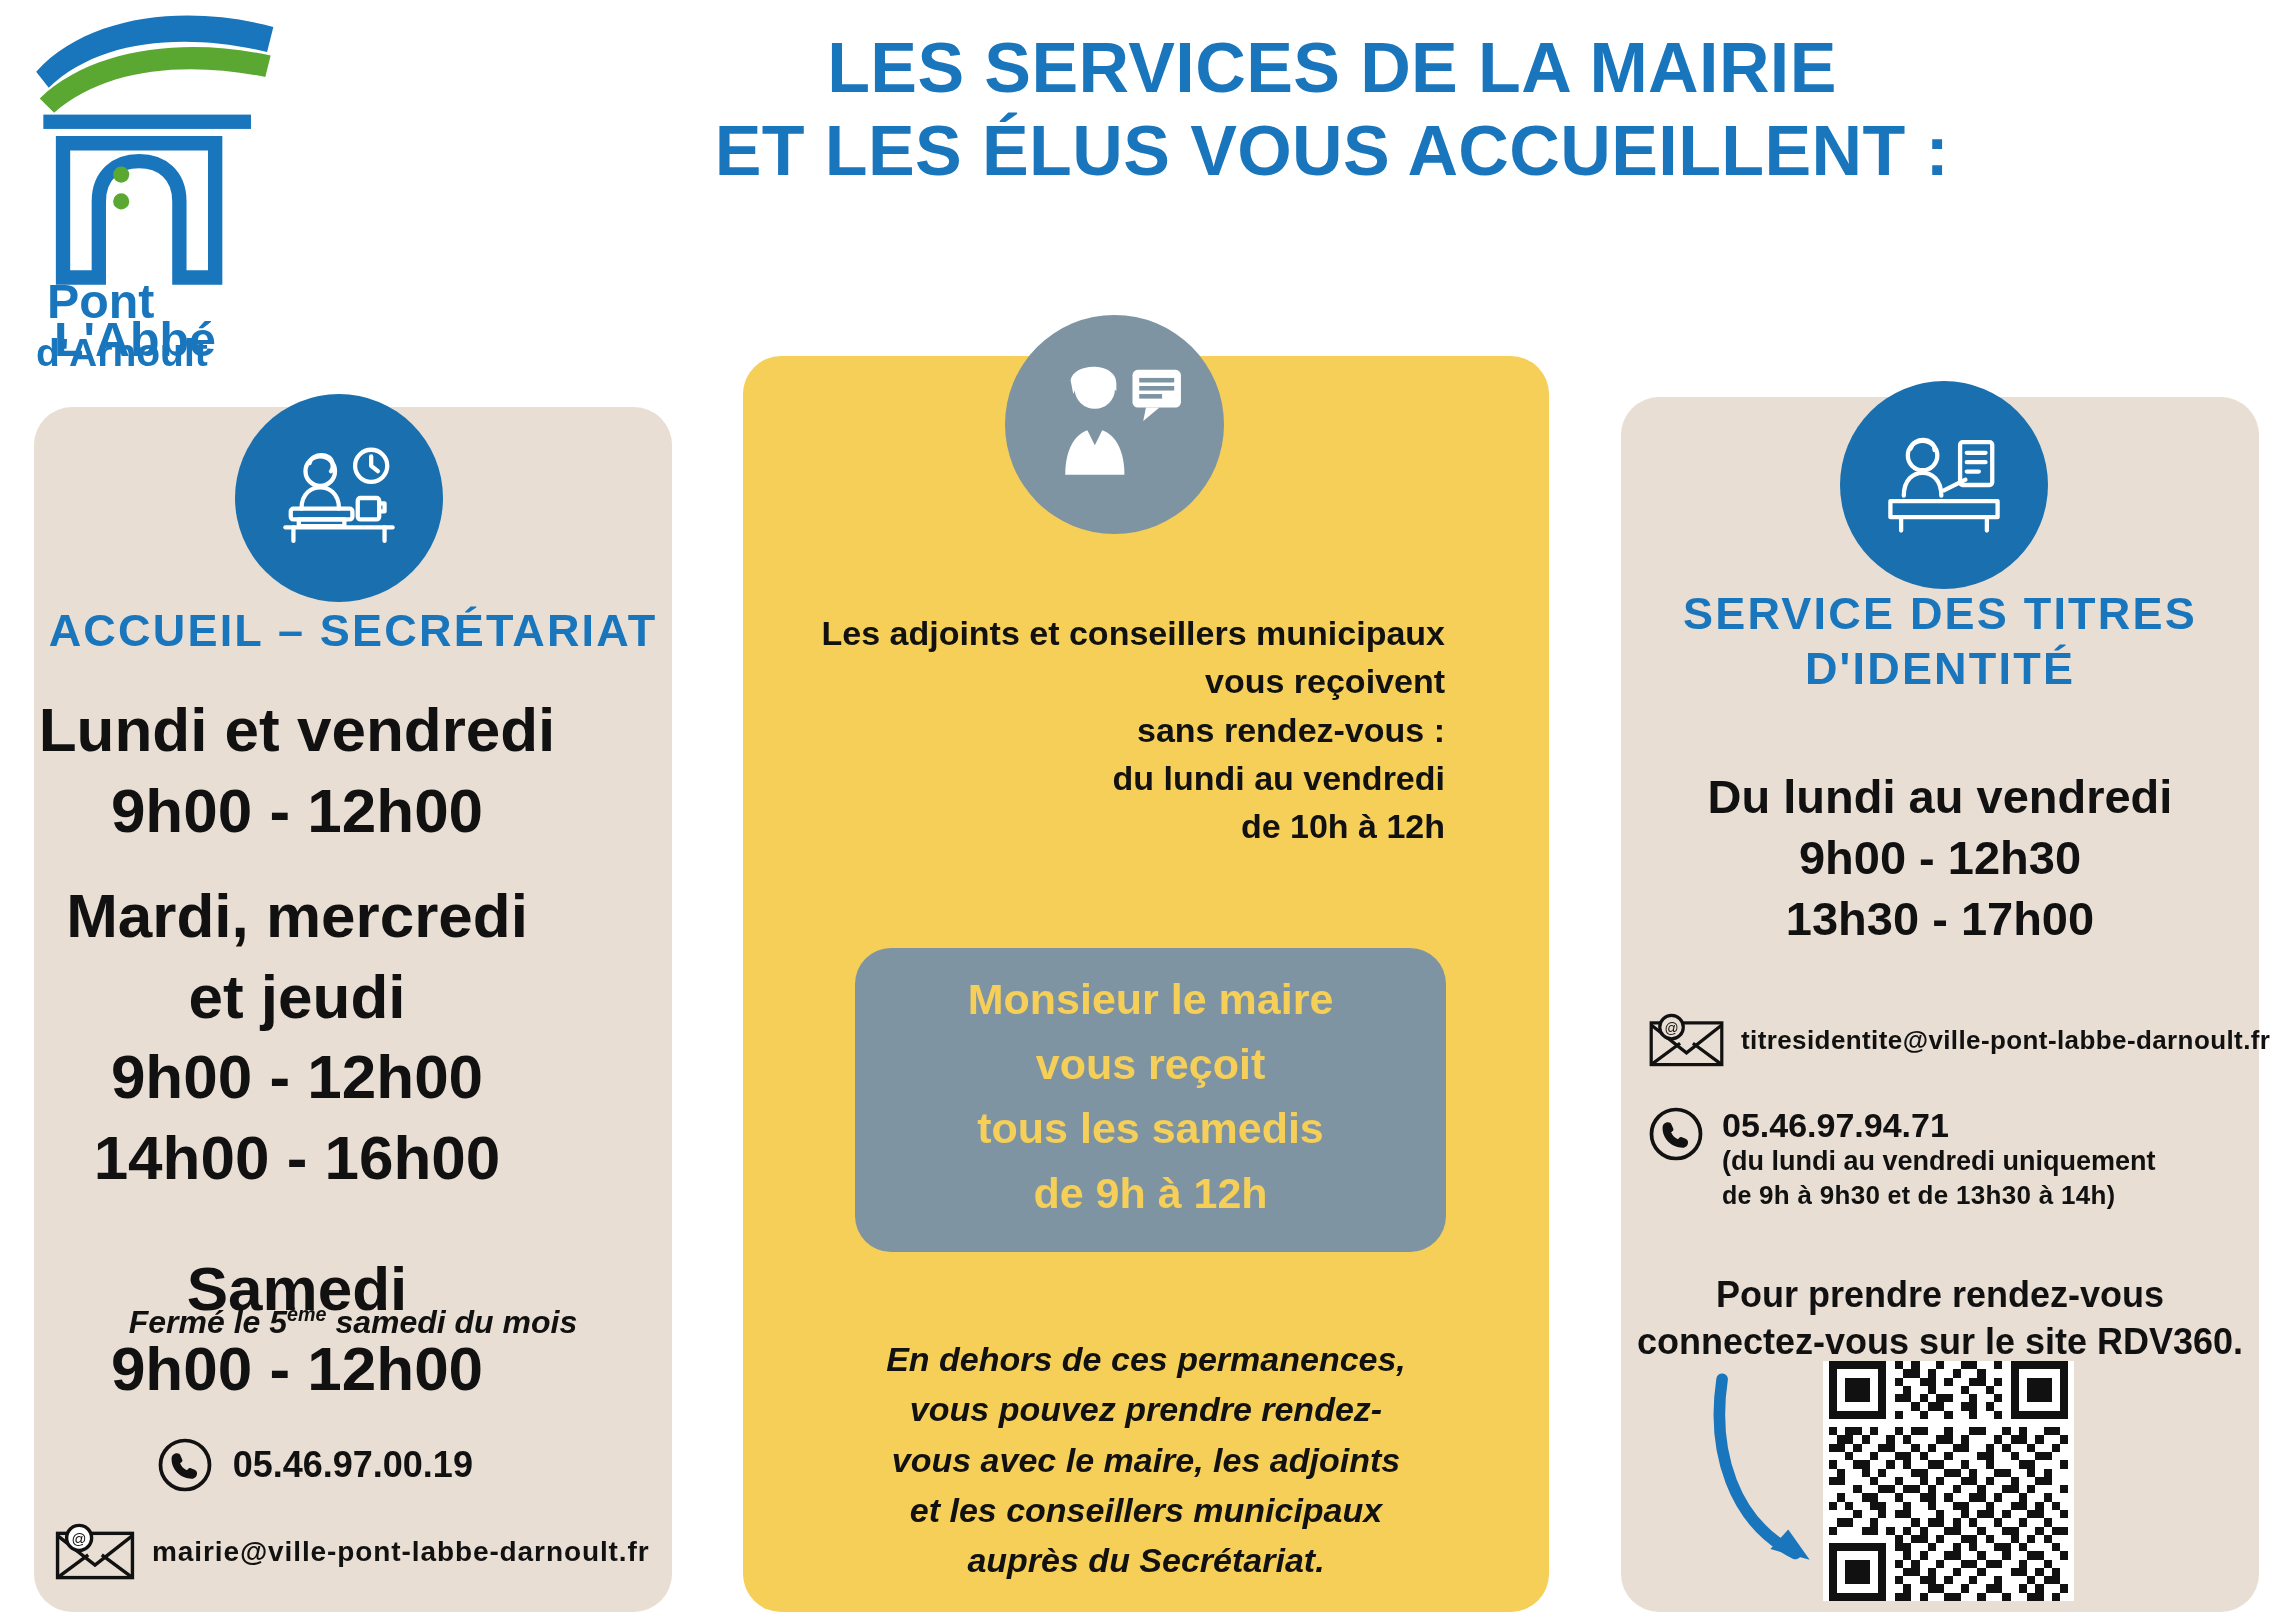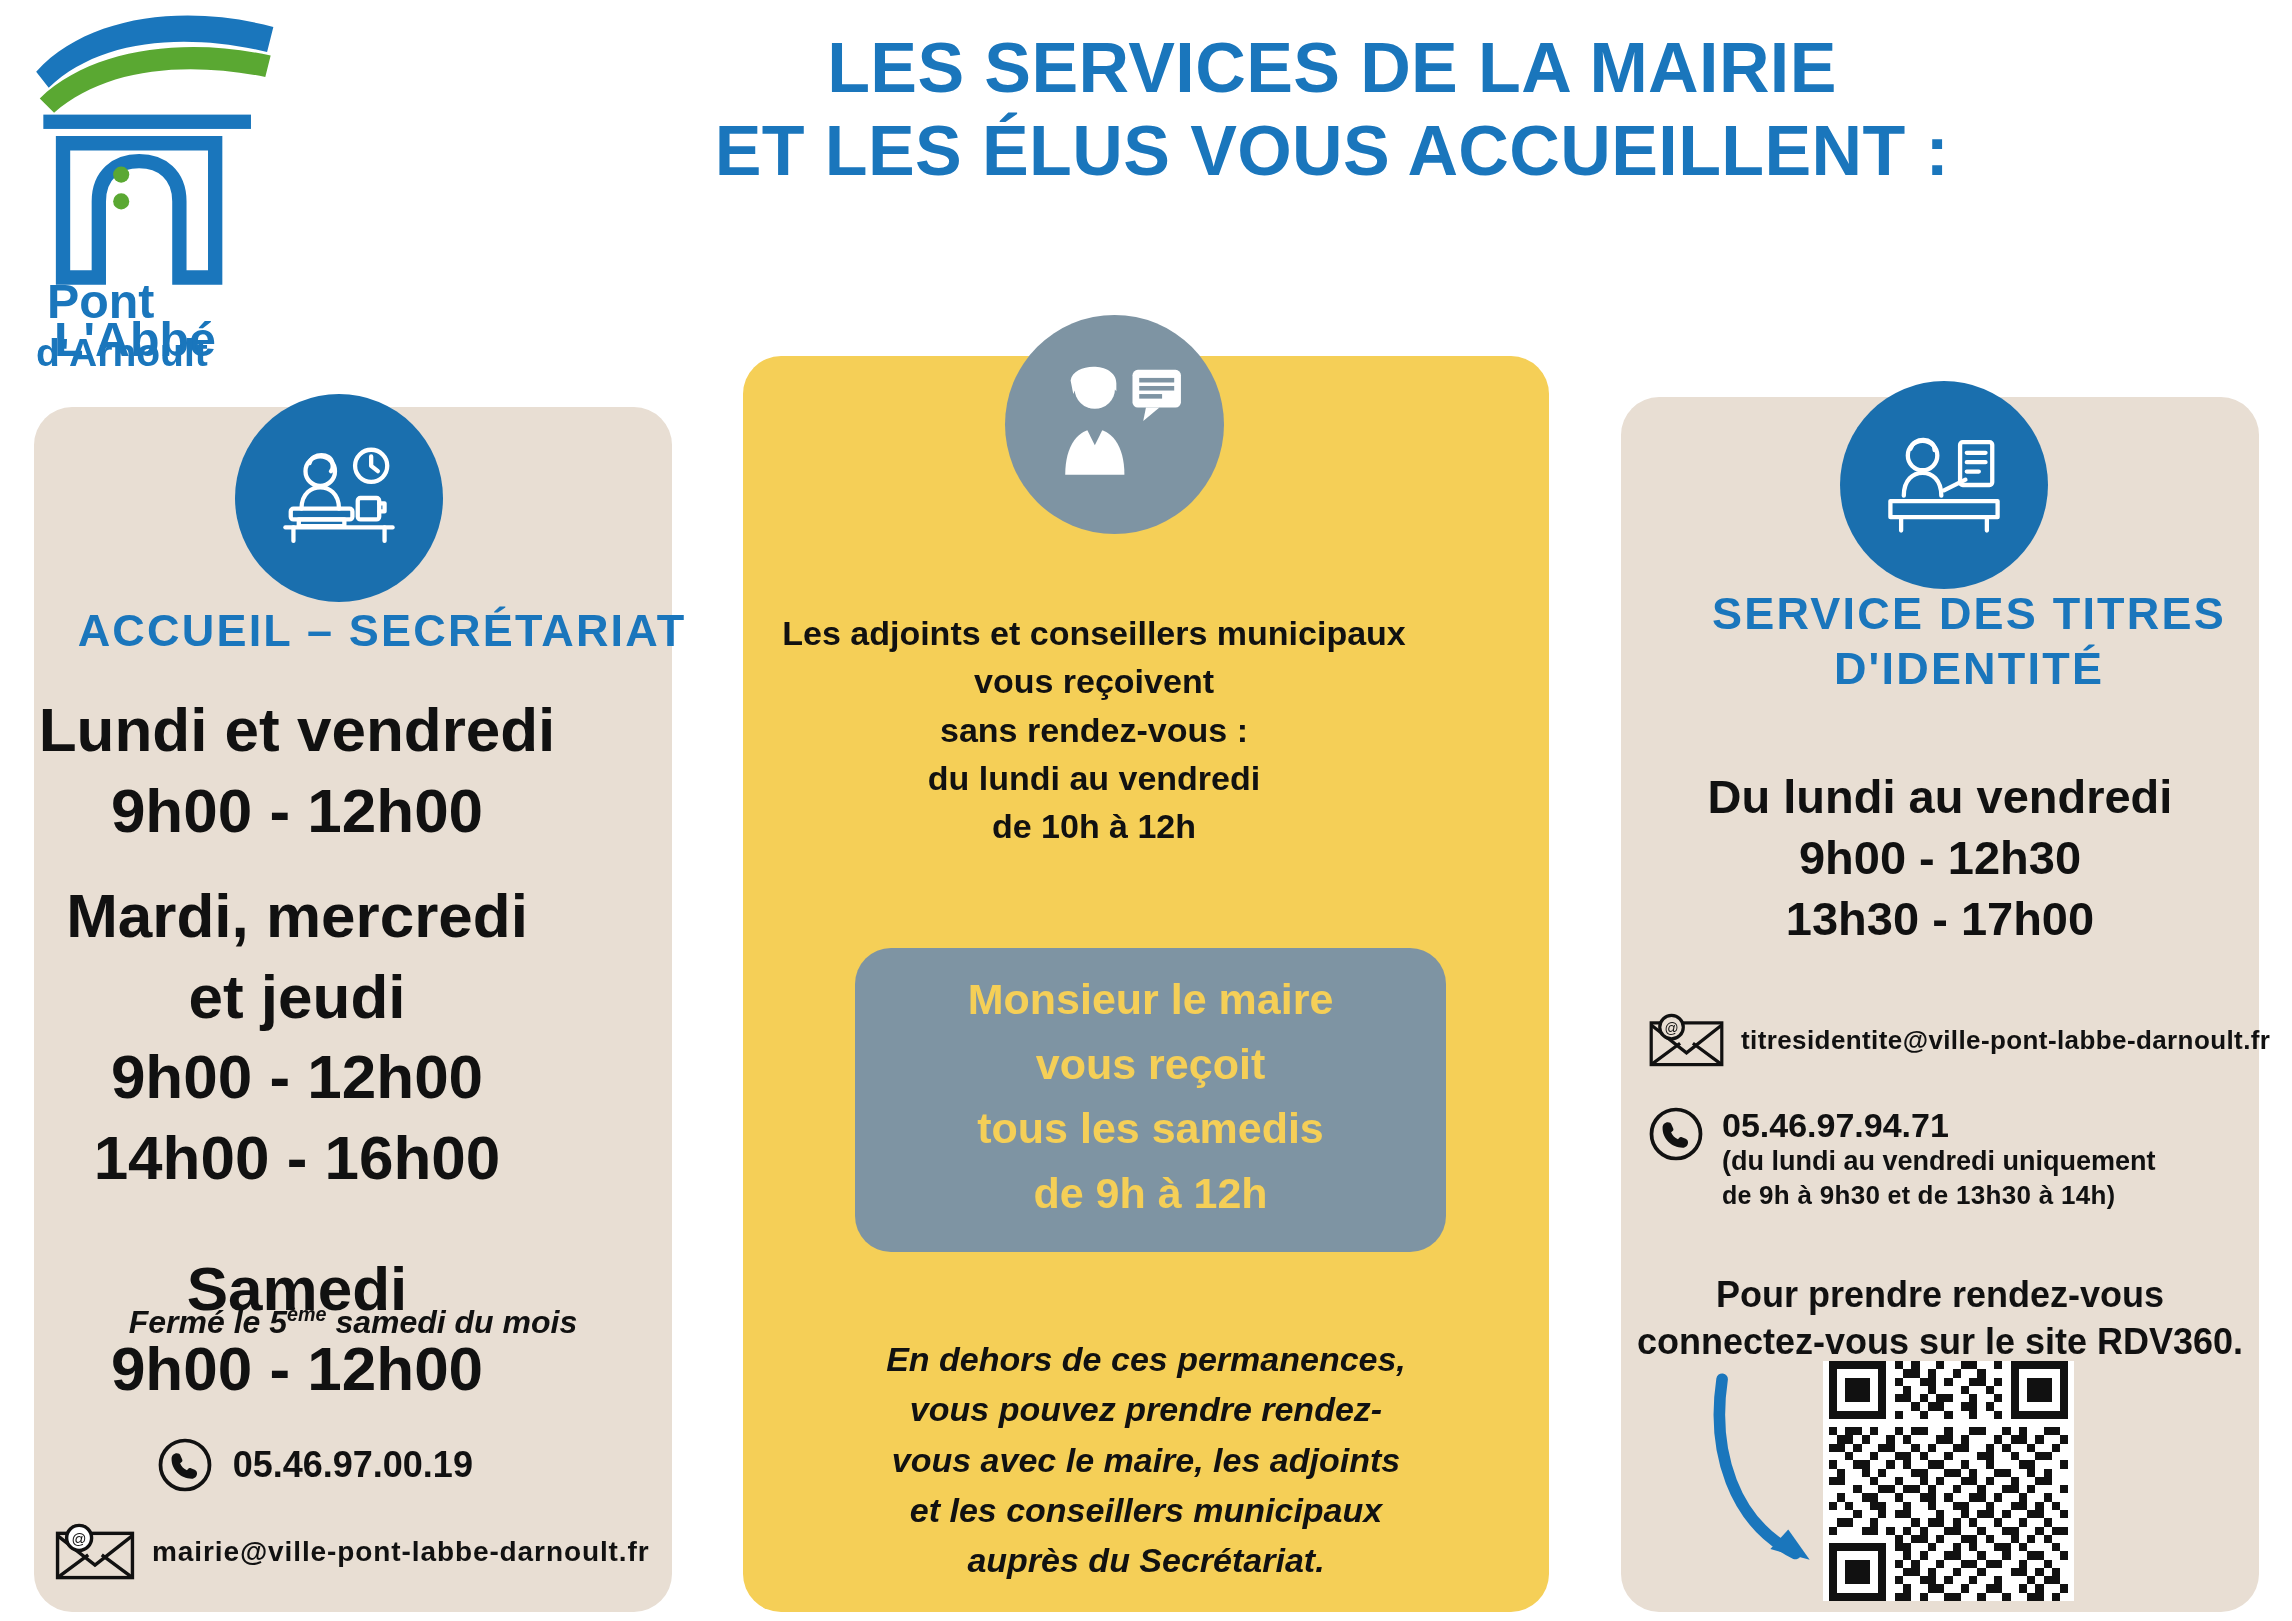--- a/index.html
+++ b/index.html
@@ -95,21 +95,20 @@
     height: 208px;
     background: #1a6fae;
   }
 
   
   .col-title {
     color: #1a76bc;
     font-weight: bold;
     text-align: center;
     letter-spacing: 2.2px;
-    padding-left: 29px;
   }
   .left-title {
     position: absolute;
     left: 34px;
     top: 605px;
     width: 638px;
     font-size: 45px;
   }
   .right-title {
     position: absolute;
@@ -209,21 +208,21 @@
     width: 143px;
     height: 233px;
   }
 
   
   .mid-intro {
     position: absolute;
     left: 743px;
     top: 609px;
     width: 702px;
-    text-align: center;
+    text-align: right;
     font-weight: bold;
     font-size: 34px;
     line-height: 1.42;
     color: #111;
   }
   .mid-box {
     position: absolute;
     left: 855px;
     top: 948px;
     width: 591px;

